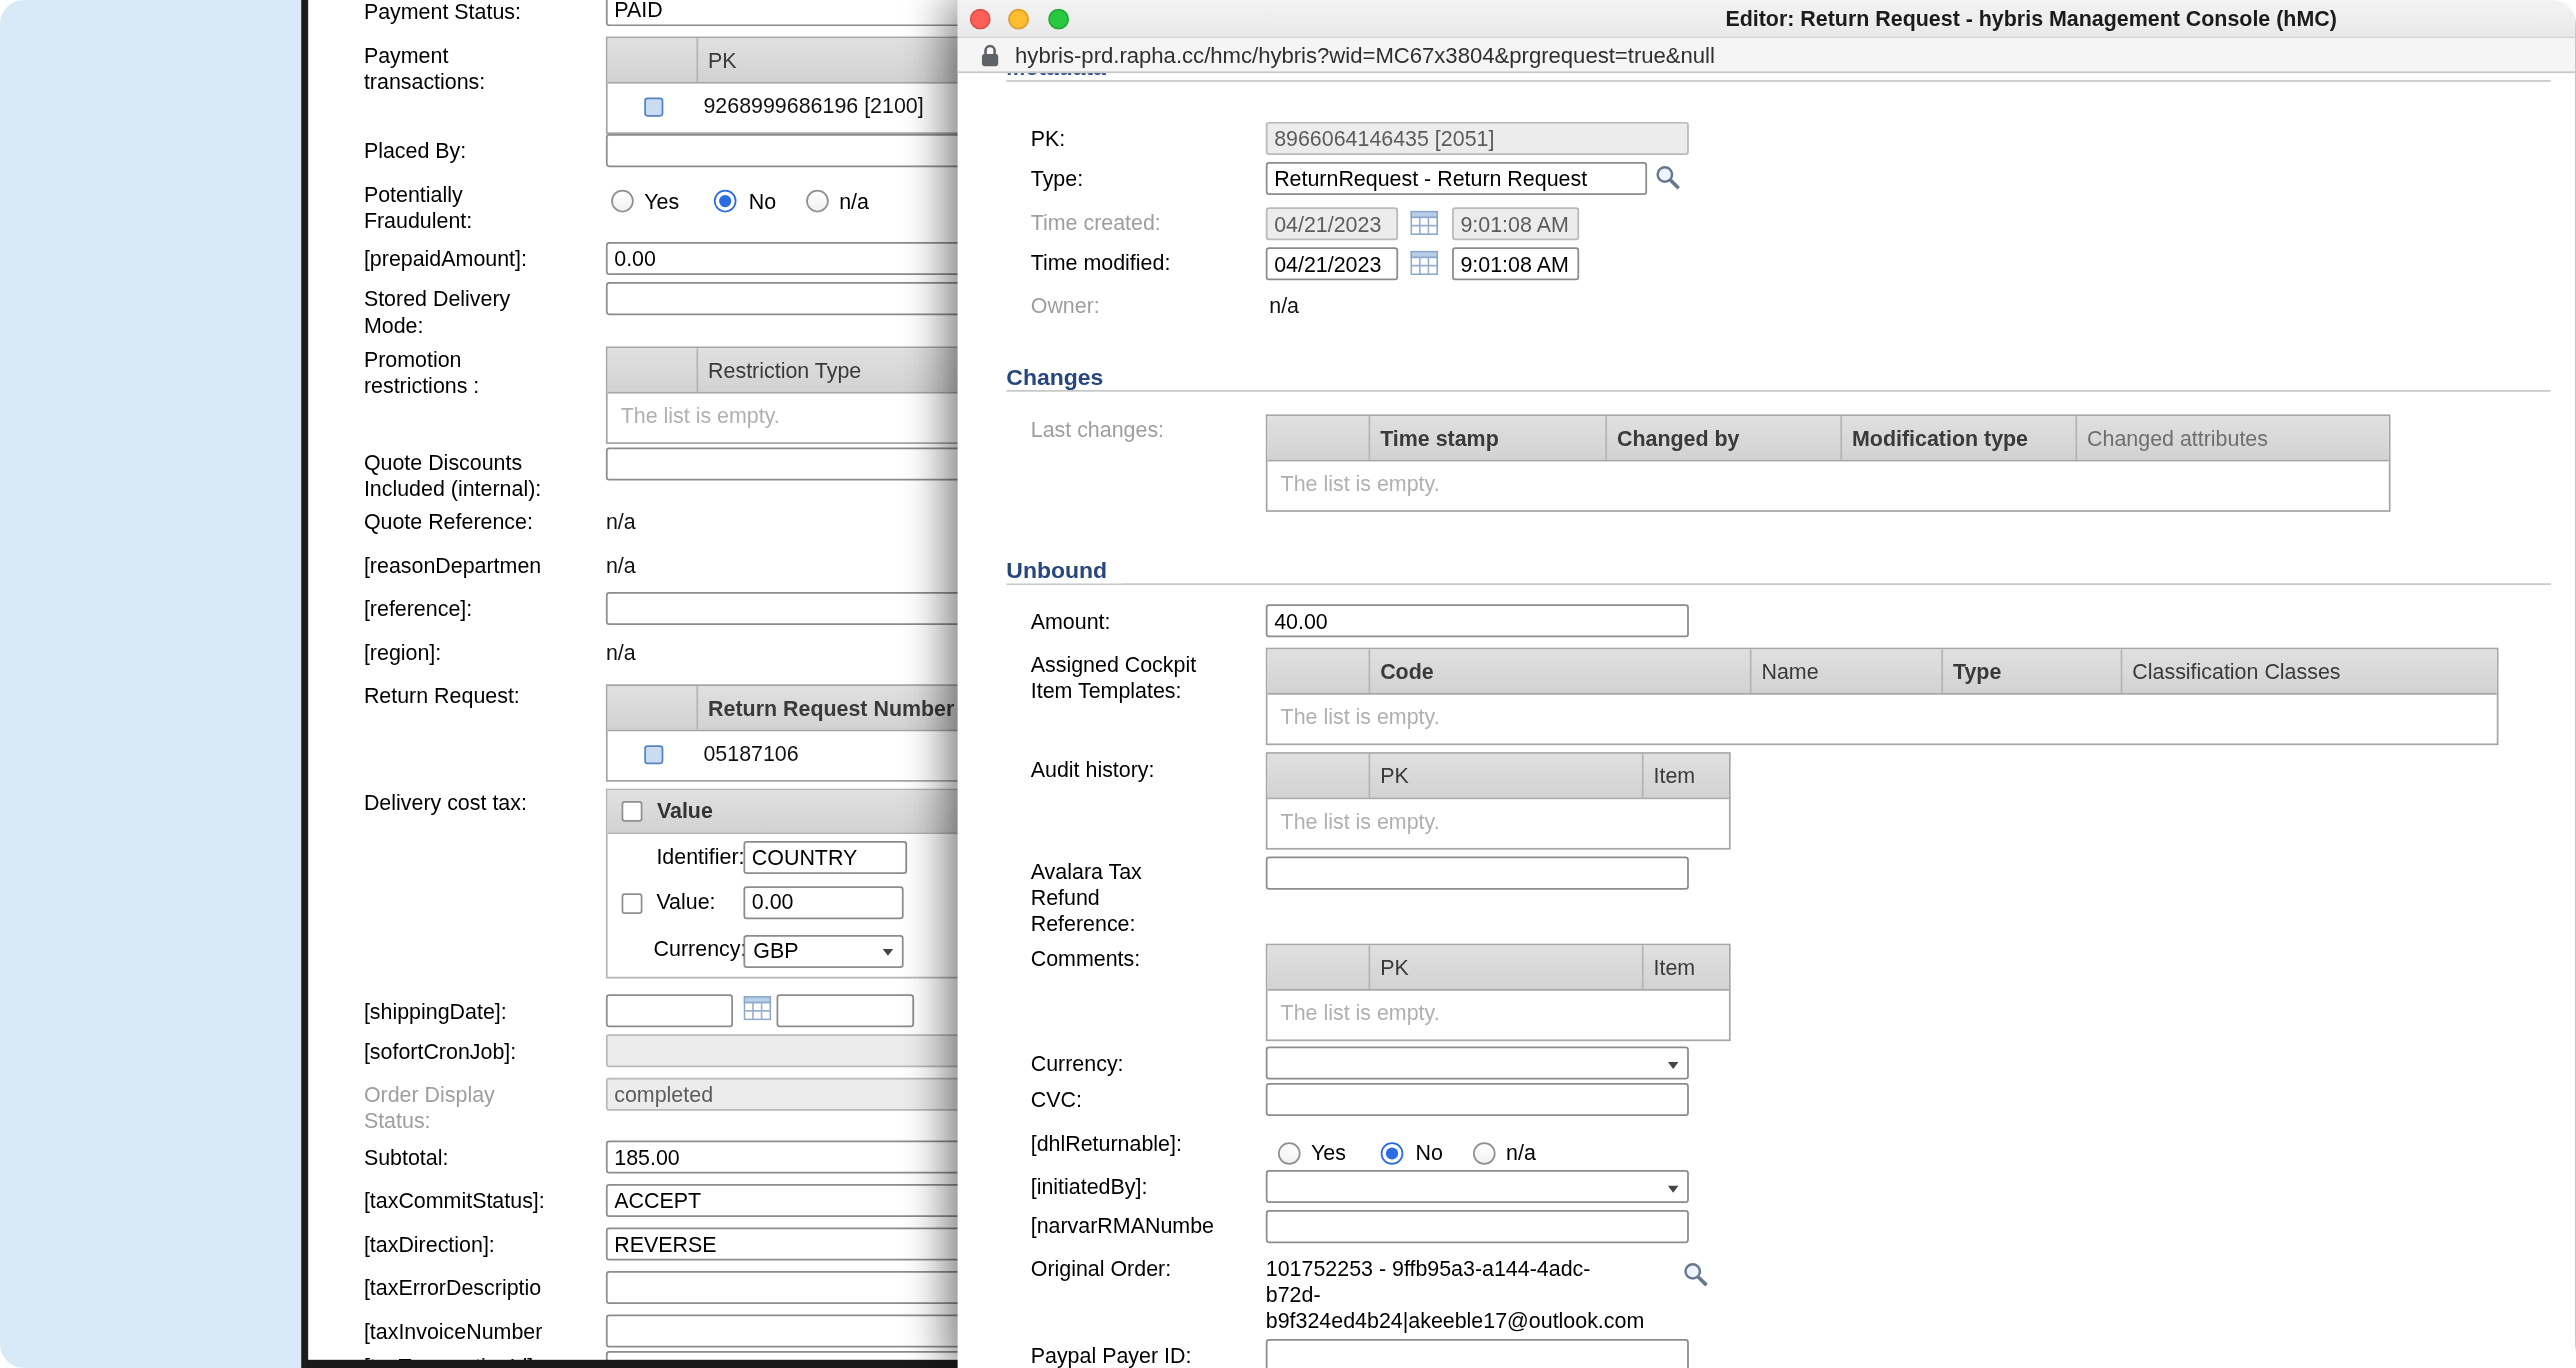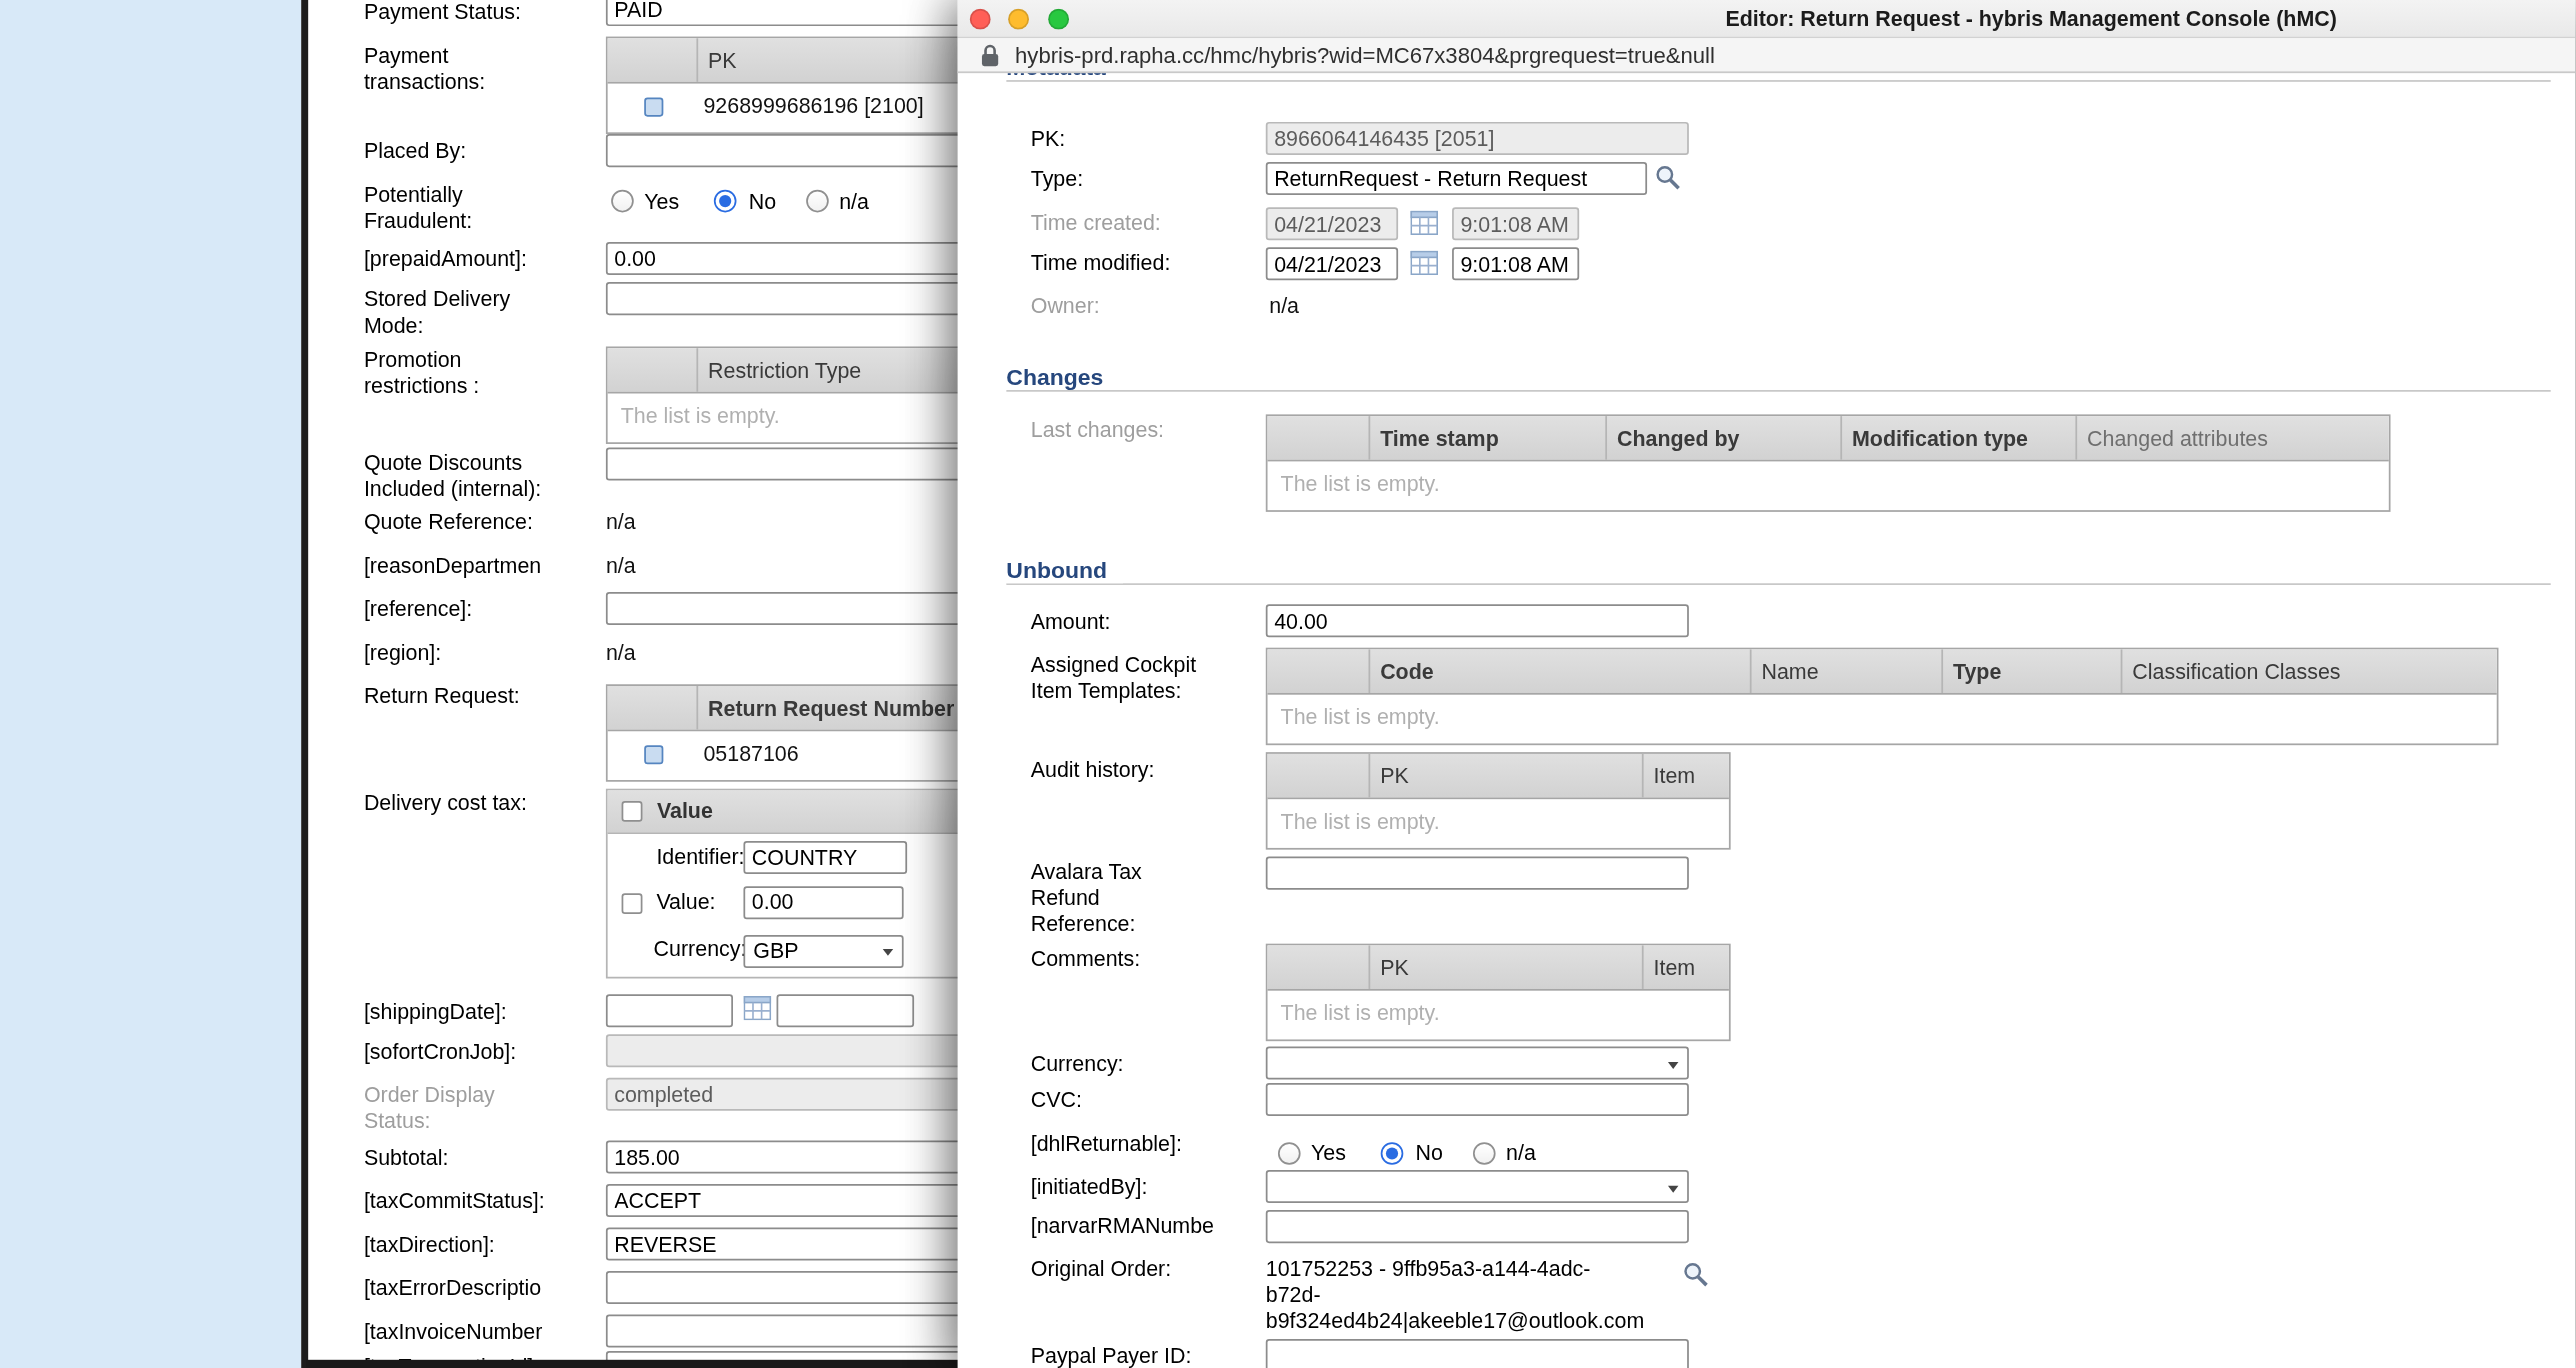--- a/index.html
+++ b/index.html
@@ -1,17 +1,17 @@
 <!DOCTYPE html>
 <html style="font-size:15px"><head>
 <meta charset="utf-8">
 <style>
   * { box-sizing: border-box; }
   html, body { margin: 0; padding: 0; background: #fff; }
-  #stage { position: relative; width: 2576px; height: 1368px; overflow: hidden; background: #fff; }
+  #stage { position: relative; width: 2576px; height: 1368px; overflow: hidden; background: #fff; border-radius: 24px; }
   #viewport { position: absolute; left: 0; top: 0; width: 1480px; height: 786px;
               transform: scale(1.7411); transform-origin: 0 0;
               font-family: "Liberation Sans", "DejaVu Sans", sans-serif; font-size: 12.3px; color: #000; }
 
   .sidebar { position: absolute; left: 0; top: 0; width: 173px; height: 786px; background: #d8e9f8; }
   .divider { position: absolute; left: 173px; top: 0; width: 4.7px; height: 786px; background: #1d1d1d; }
 
   .bwin { position: absolute; inset: 0; }
   .bwin-bg { position: absolute; left: 177px; top: 0; right: 0; bottom: 0; background: #fff; }
   .bottombar { position: absolute; left: 176px; top: 781px; width: 377px; height: 4.7px; background: #1a1a1a; }

